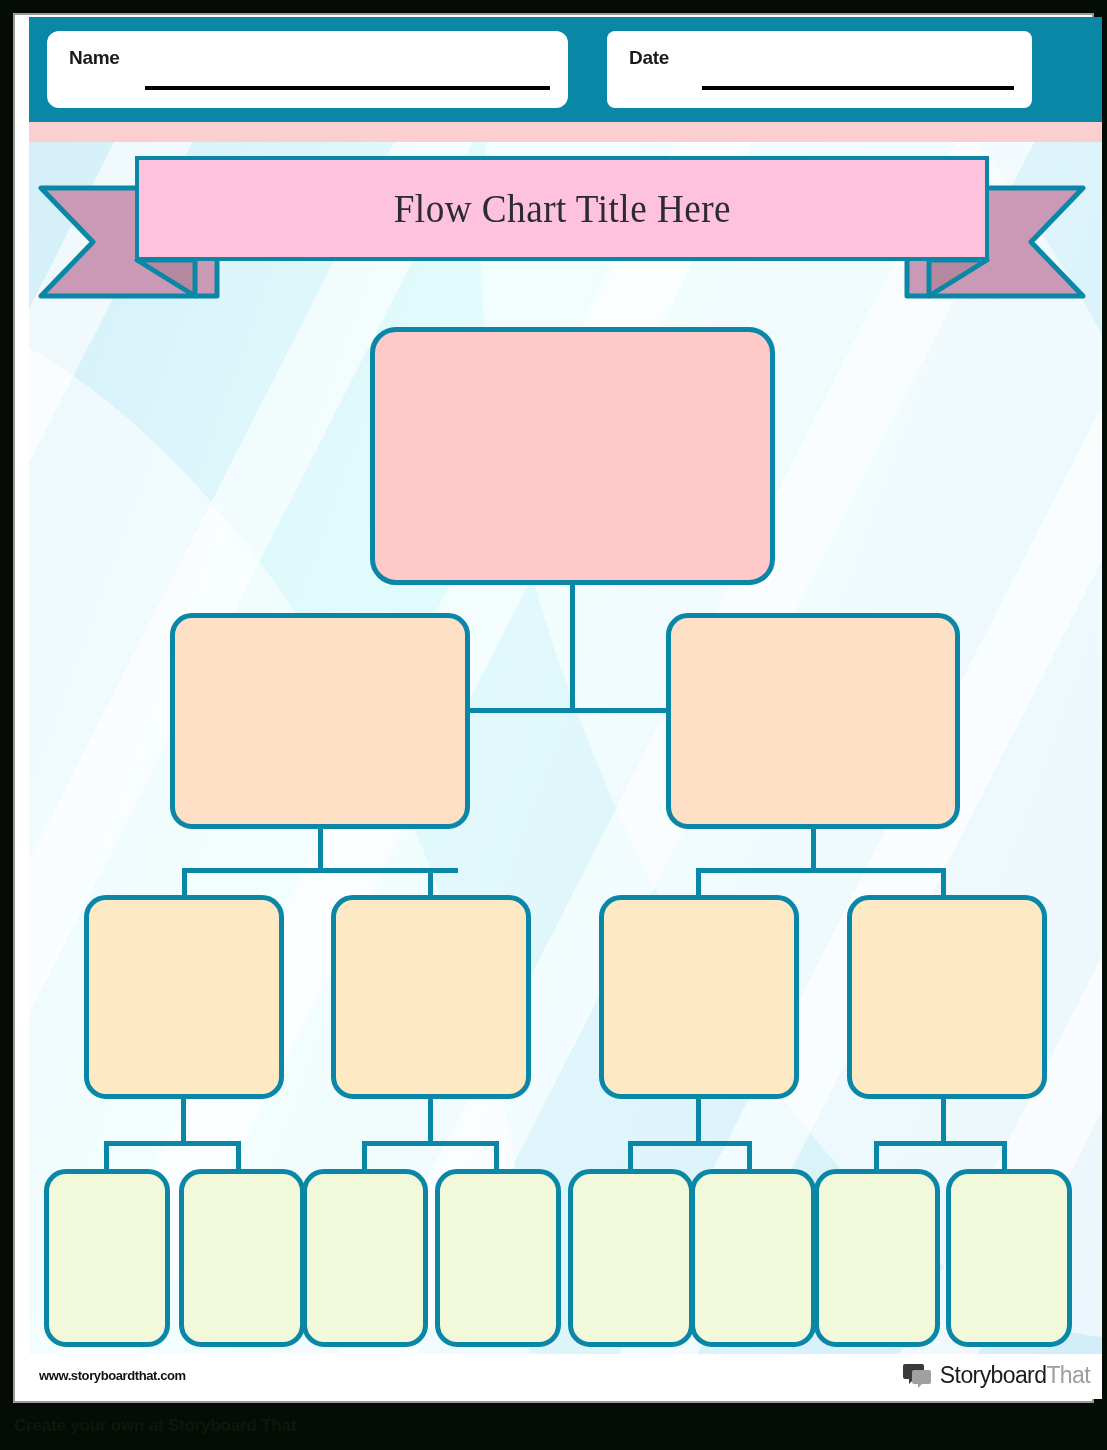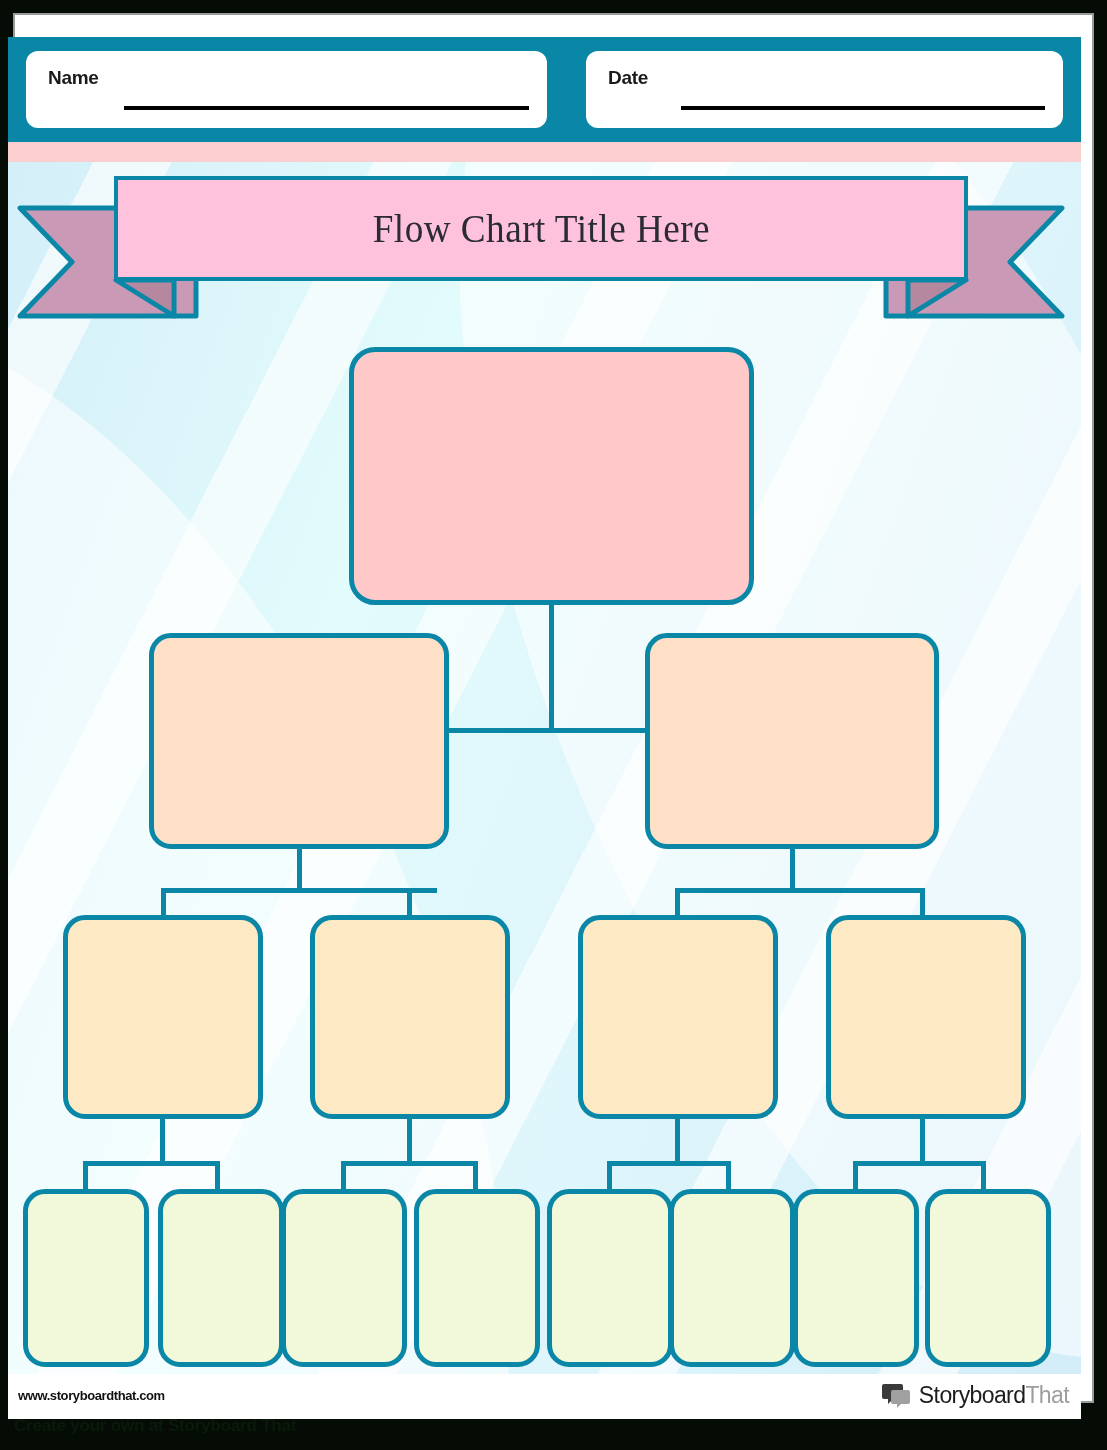--- a/index.html
+++ b/index.html
@@ -26,47 +26,46 @@
     position: absolute;
     left: 13px; top: 13px;
     width: 1081px;
     height: 1390px;
     background: #ffffff;
     border: 2px solid #9a9a9a;
     box-sizing: border-box;
   }
   .sheet {
     position: absolute;
-    left: 8px; top: 17px;
+    left: 29px; top: 17px;
     width: 1073px;
     height: 1382px;
     box-sizing: border-box;
     overflow: hidden;
     background: #ffffff;
-    margin-top: 20px;
   }
 
   
   .header-band {
     position: absolute;
     left: 0; top: 0;
     width: 1073px;
     height: 105px;
     background: #0a87a6;
   }
   .field-box {
     position: absolute;
     top: 14px;
     height: 77px;
     background: #ffffff;
     border-radius: 12px;
     box-sizing: border-box;
   }
   .field-box.name  { left: 18px;  width: 521px; }
-  .field-box.date  { left: 578px; width: 477px; }
+  .field-box.date  { left: 578px; width: 425px; border-radius: 8px; }
 
   .field-label {
     position: absolute;
     left: 22px;
     top: 16px;
     font-family: "Liberation Sans", sans-serif;
     font-size: 19px;
     font-weight: bold;
     color: #1b1b1b;
     letter-spacing: -0.3px;

